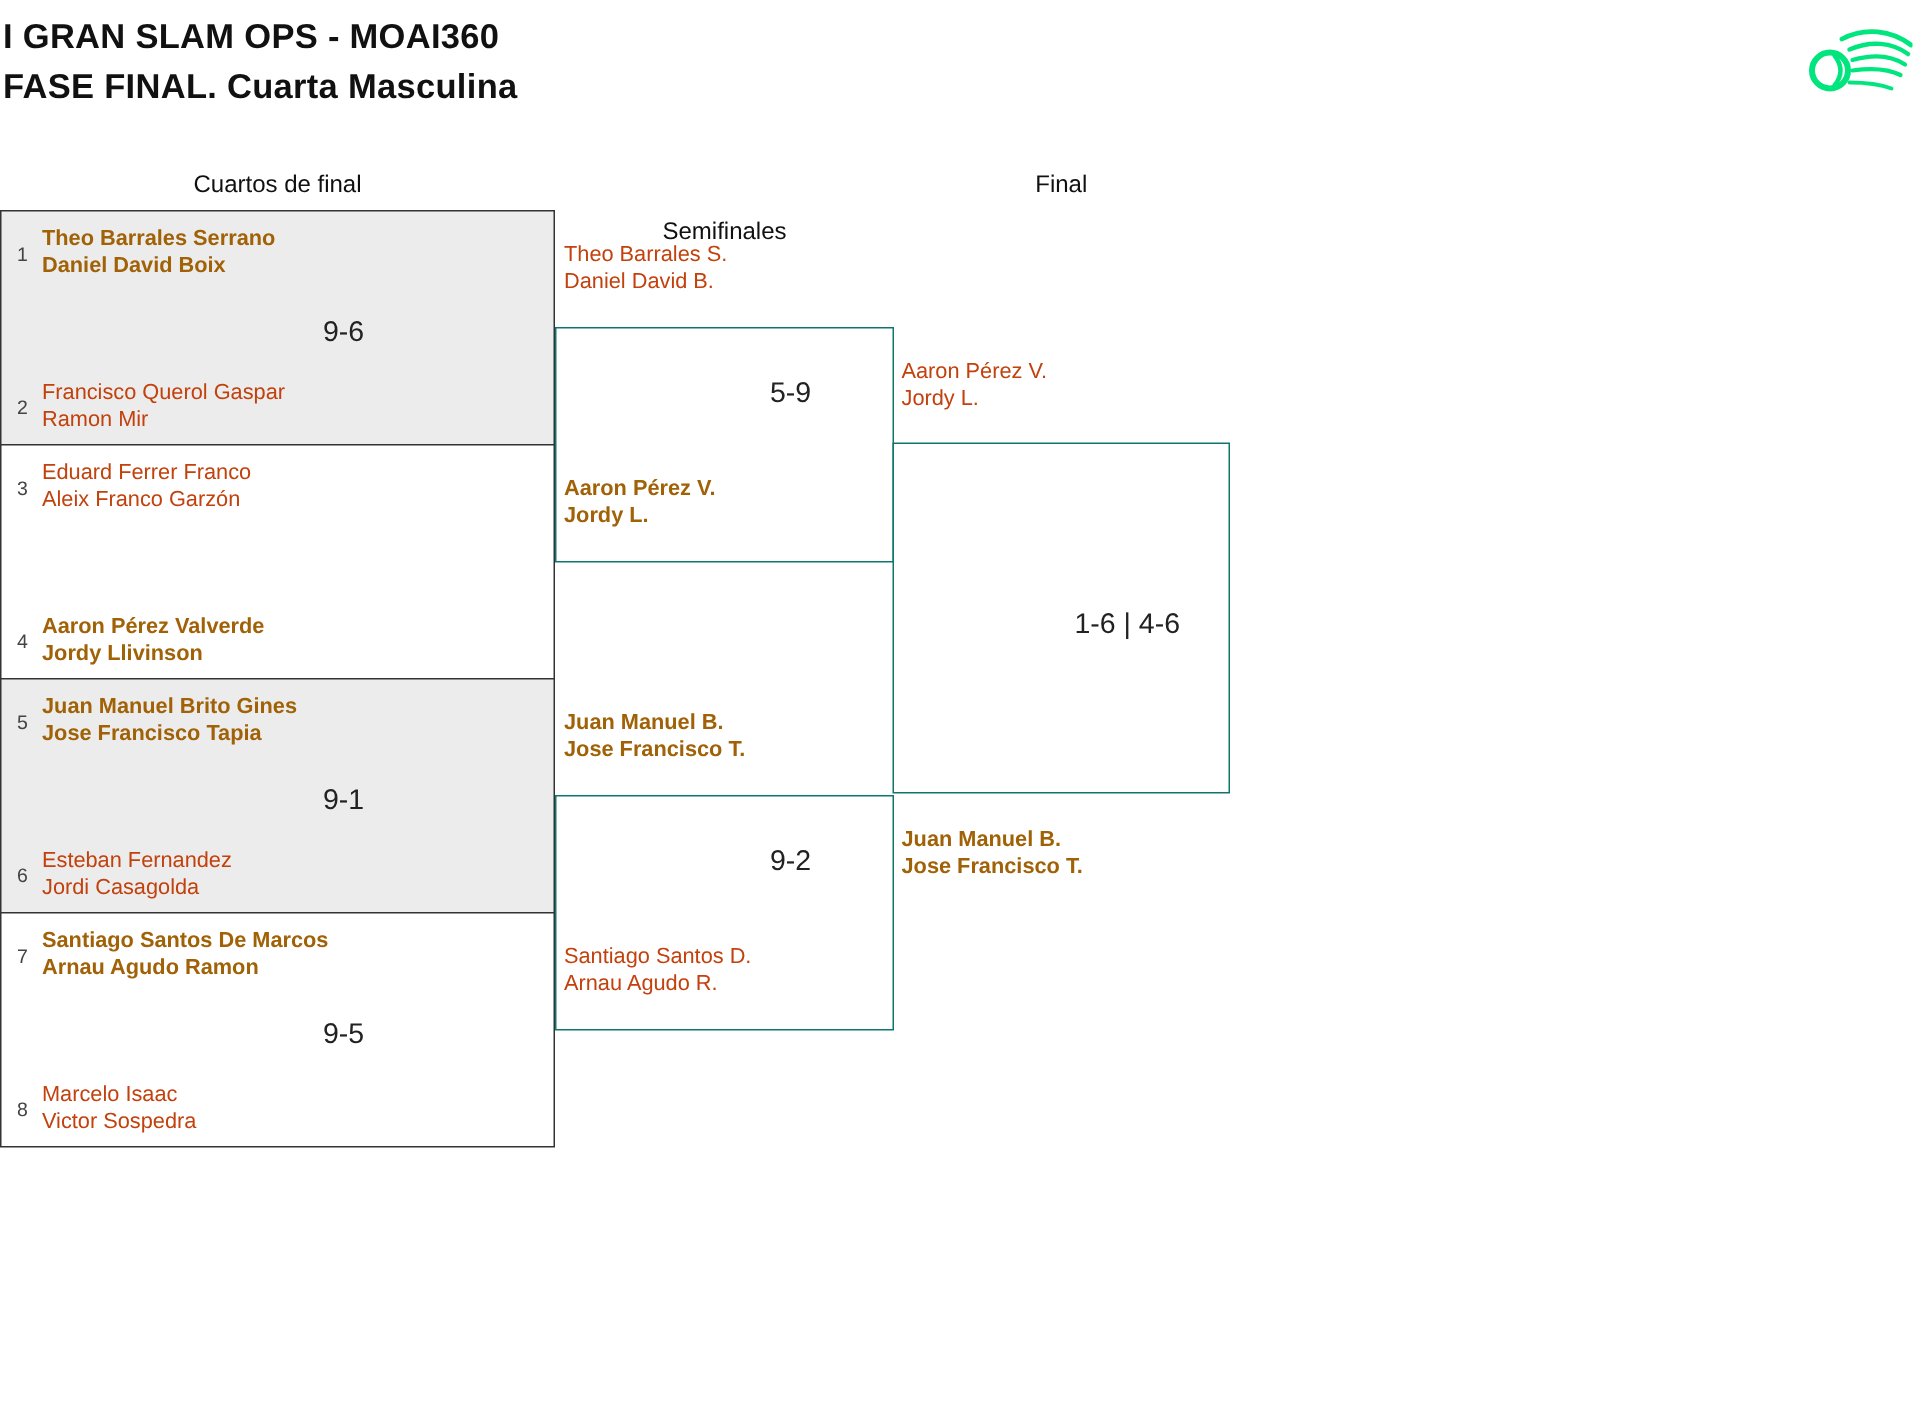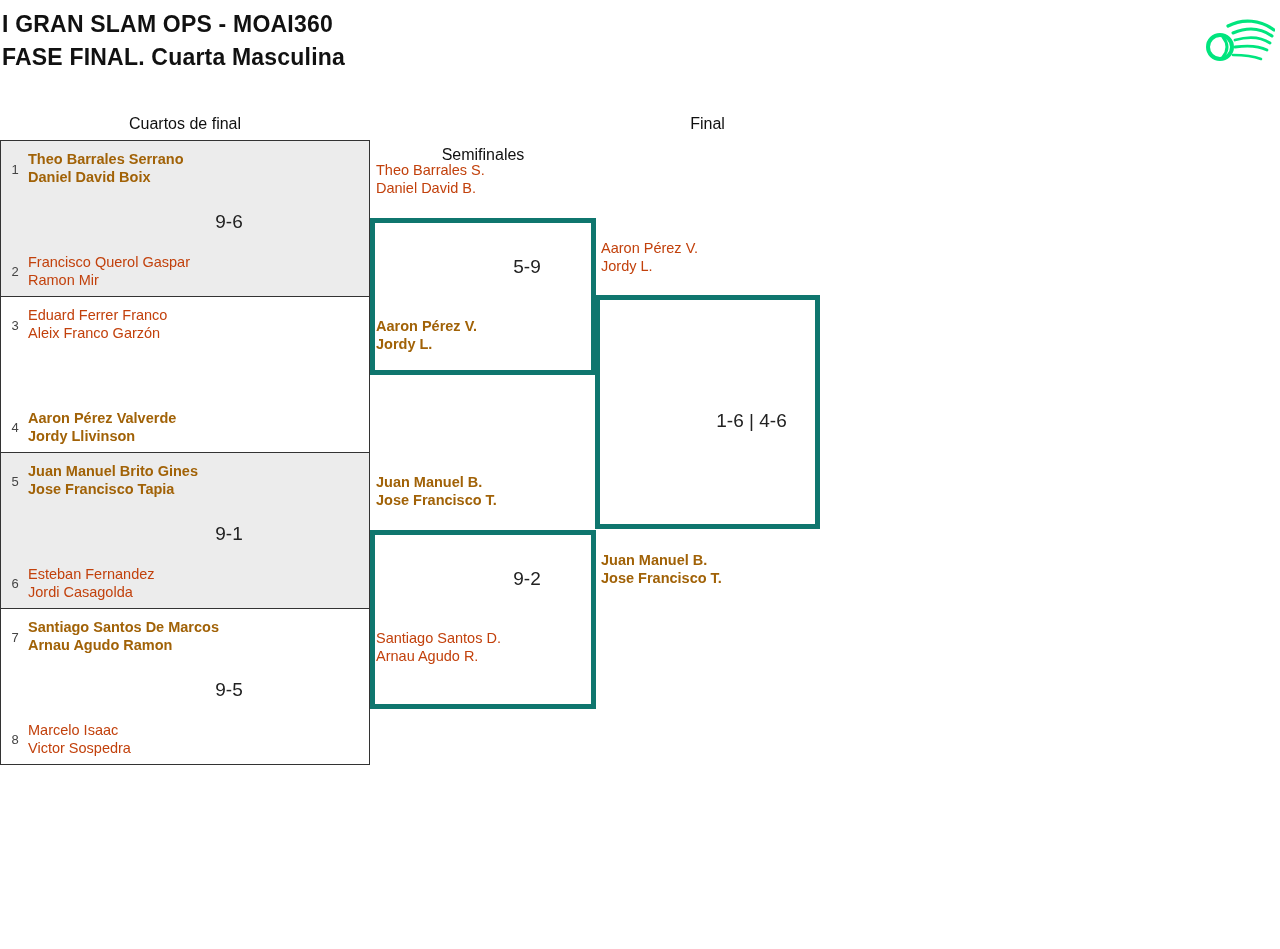--- a/index.html
+++ b/index.html
@@ -39,23 +39,23 @@
   .team { font-size: 14.5px; line-height: 18px; color: #c2410c; font-weight: 400; }
   .team.winner { color: #a16207; font-weight: 700; }
   .qf-box .team.t-top { position: absolute; left: 27px; top: 9px; }
   .qf-box .team.t-bottom { position: absolute; left: 27px; top: 112px; }
 
   .score { position: absolute; left: 0; width: 100%; text-align: center;
     font-size: 19px; color: #222; margin-left: 44px; }
   .qf-box .score { top: 70px; }
 
   
-  .line-box { position: absolute; border: 5px solid #0f766e; background: transparent; }
+  .line-box { position: absolute; border: 1px solid #0f766e; background: transparent; }
   .sf1-box { left: 370px; top: 218px; width: 226px; height: 157px; }
-  .sf2-box { left: 370px; top: 530px; width: 226px; height: 179px; }
+  .sf2-box { left: 370px; top: 530px; width: 226px; height: 157px; }
   .final-box { left: 595px; top: 295px; width: 225px; height: 234px; }
   .sf1-box .score, .sf2-box .score { top: 33px; }
   .final-box .score { top: 110px; }
 
   
   .adv { position: absolute; }
   .adv.sf1-top { left: 376px; top: 161px; }
   .adv.sf1-bottom { left: 376px; top: 317px; }
   .adv.sf2-top { left: 376px; top: 473px; }
   .adv.sf2-bottom { left: 376px; top: 629px; }

